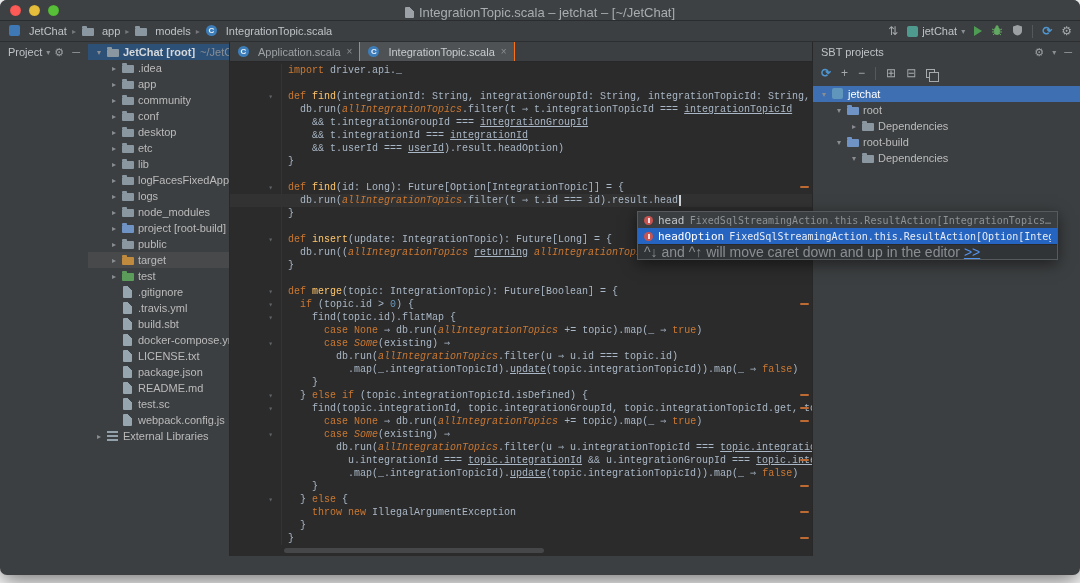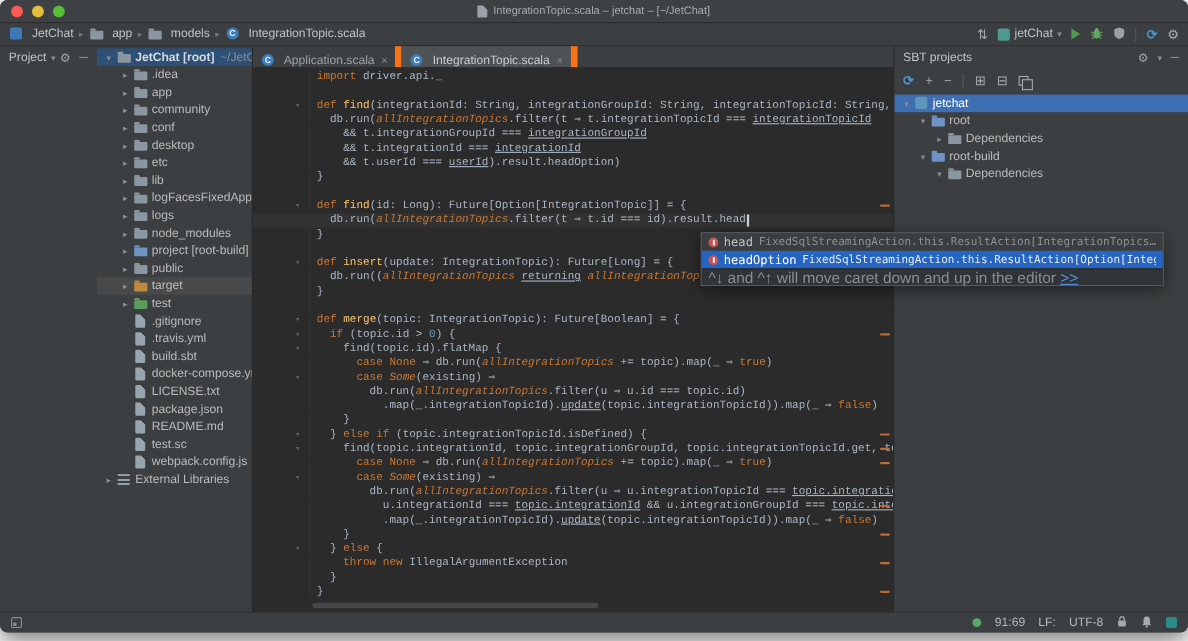--- a/index.html
+++ b/index.html
@@ -1,20 +1,20 @@
 <!DOCTYPE html>
 <html><head>
 <meta charset="utf-8">
 <style>
   *{margin:0;padding:0;box-sizing:border-box}
   html,body{width:1080px;height:583px;background:#ffffff;font-family:"Liberation Sans",sans-serif;overflow:hidden}
   #window{position:absolute;left:0;top:0;right:0;bottom:8px;border-radius:7px;overflow:hidden;background:#3C3F41;box-shadow:0 6px 22px rgba(0,0,0,.55)}
 
   
-  #titlebar{height:21px;background:#3E4143;border-bottom:1px solid #2A2C2E;position:relative;display:flex;align-items:center;justify-content:center;font-size:10px;color:#A9ADB0}
+  #titlebar{height:21px;background:#3E4143;border-bottom:1px solid #2A2C2E;position:relative;display:flex;align-items:flex-end;justify-content:center;font-size:13px;color:#A9ADB0}
   .lights{position:absolute;left:10px;top:0;height:100%;display:flex;align-items:center;gap:8px}
   .tl{width:11px;height:11px;border-radius:50%;box-shadow:inset 0 0 1px rgba(0,0,0,.35)}
   .tl.red{background:#FC5B57}.tl.yel{background:#E5BF3C}.tl.grn{background:#57C038}
   .title-wrap{display:flex;align-items:center;gap:5px}
   .doc{display:inline-block;width:9px;height:11px;background:linear-gradient(225deg,transparent 3px,#9BA1A6 3px);border-radius:1px}
 
   
   #navbar{height:21px;background:#3C3F41;border-bottom:1px solid #2C2E30;display:flex;align-items:center;padding:0 8px;font-size:11px;color:#BFC3C7}
   #crumbs{display:flex;align-items:center;gap:5px;min-width:0}
   .crumb{display:flex;align-items:center;gap:4px}
@@ -59,21 +59,21 @@
   .ic.file::after{content:"";position:absolute;left:2px;top:0;width:9px;height:12px;background:linear-gradient(225deg,transparent 3px,#97A5AE 3px);border-radius:1px}
   .ic.libs::after{content:"";position:absolute;left:1px;top:1px;width:11px;height:10px;background:repeating-linear-gradient(180deg,#93A1AA 0 2px,#3C3F41 2px 4px)}
   .ic.lib::after{content:"";position:absolute;left:2px;top:1px;width:10px;height:10px;background:repeating-linear-gradient(180deg,#9876AA 0 2px,#3C3F41 2px 4px)}
   .ic.proj::after{content:"";position:absolute;left:1px;top:0;width:11px;height:11px;border-radius:2px;background:#3E78B5}
   .ic.sq::after{content:"";position:absolute;left:1px;top:0;width:11px;height:11px;border-radius:2px;background:#6096BC}
   .ic.cls::after{content:"C";position:absolute;left:1px;top:0;width:11px;height:11px;border-radius:50%;background:#3C7DBA;color:#ECF2F8;font-size:8px;line-height:11px;text-align:center;font-weight:bold}
   .rc-ic{display:inline-block;width:11px;height:11px;border-radius:2px;background:#4E9A8F}
 
   
   #tabs{height:20px;background:#3C3F41;display:flex;border-bottom:1px solid #282828;flex:0 0 20px}
-  .tab{display:flex;align-items:flex-end;gap:4px;padding:0 7px;font-size:11px;color:#9DA2A6;border-right:6px solid #f97316;height:100%}
+  .tab{display:flex;align-items:center;gap:4px;padding:0 7px;font-size:11px;color:#9DA2A6;border-right:1px solid #f97316;height:100%}
   .tab.active{background:#4E5254;color:#C8CCCE}
   .tclose{color:#8A8E92;font-size:10px;margin-left:2px}
 
   
   #editor{position:relative;flex:1;background:#2B2B2B;overflow:hidden;padding-top:2px}
   .cl{display:flex;height:13px;line-height:13px;position:relative;font-family:Liberation Mono, monospace;font-size:10px;white-space:pre}
   .cl.cur{background:#323232}
   .gut{flex:0 0 52px;text-align:right;padding-right:8px;color:#606366;font-size:8px;line-height:13px;border-right:1px solid #313335}
   .ct{padding-left:6px;overflow:hidden;flex:1}
   .tk-k{color:#CC7832}
@@ -416,38 +416,20 @@
           <div class="trow" style="padding-left: 34px;">
             <span class="arr">▾</span>
             <span class="ic folder"></span>
             <span class="lbl">Dependencies</span>
           </div>
         </div>
     </div>
 
   </div>
 
-  <div id="statusbar">
-    <span class="twi"></span>
-    <div class="sb-right">
-      <span class="gdot"></span>
-      <span>91:69</span>
-      <span>LF:</span>
-      <span>UTF-8</span>
-      <span><svg width="10" height="12" viewBox="0 0 10 12">
-            <rect x="1.5" y="5" width="7" height="5.5" rx="1" fill="#A6AAAD"></rect>
-            <path d="M3 5 V3.5 A2 2 0 0 1 7 3.5 V5" stroke="#A6AAAD" stroke-width="1.2" fill="none"></path>
-          </svg></span>
-      <span><svg width="11" height="12" viewBox="0 0 11 12">
-            <path d="M5.5 1.5 C3.5 1.5 2.5 3 2.5 5 V8 L1.5 9.5 H9.5 L8.5 8 V5 C8.5 3 7.5 1.5 5.5 1.5 Z" fill="#A6AAAD"></path>
-            <circle cx="5.5" cy="10.7" r="1" fill="#A6AAAD"></circle>
-          </svg></span>
-      <span class="tsq"></span>
-    </div>
-  </div>
 
   <div id="completion">
     <div id="comp-items">
         <div class="comp-row">
           <span class="comp-ic"></span>
           <span class="comp-name">head</span>
           <span class="comp-type">FixedSqlStreamingAction.this.ResultAction[IntegrationTopics…</span>
         </div>
         <div class="comp-row sel">
           <span class="comp-ic"></span>

